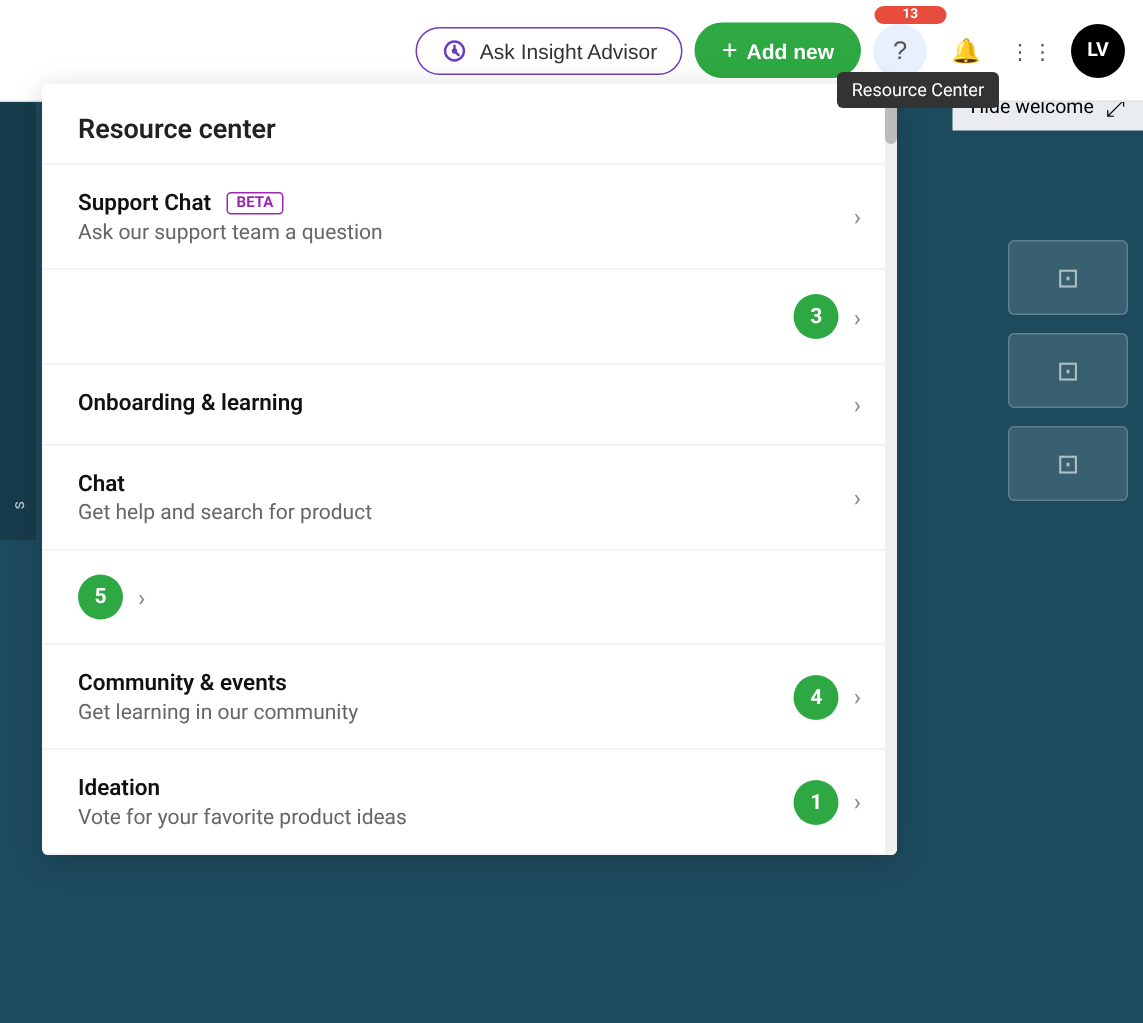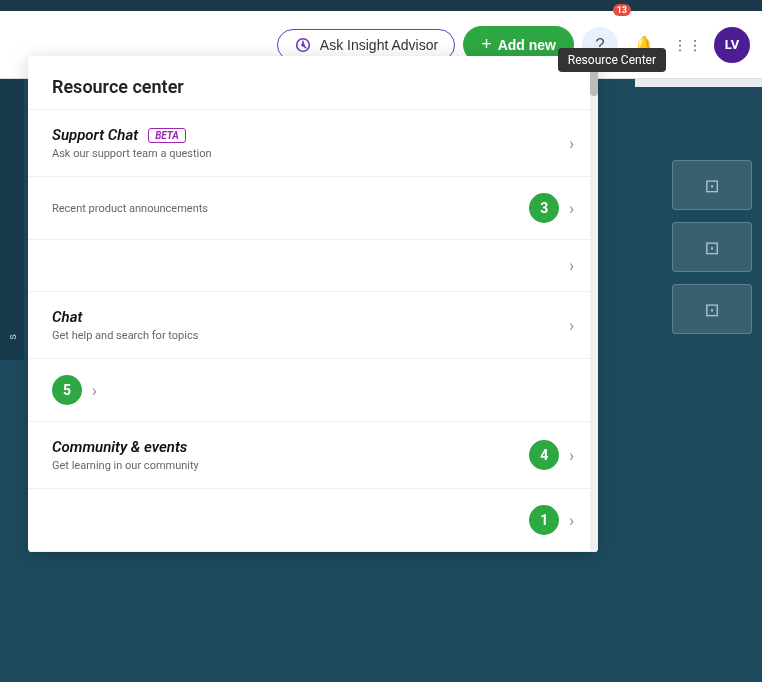--- a/index.html
+++ b/index.html
@@ -20,21 +20,20 @@
       right: 0;
       height: 68px;
       background: #fff;
       display: flex;
       align-items: center;
       justify-content: flex-end;
       padding: 0 12px;
       gap: 8px;
       border-bottom: 1px solid #e0e0e0;
       z-index: 10;
-      margin-top: 11px;
     }
 
     .insight-btn {
       border: 1.5px solid #6c3cbc;
       background: #fff;
       border-radius: 24px;
       padding: 6px 16px;
       display: flex;
       align-items: center;
       gap: 8px;
@@ -80,21 +79,21 @@
     }
 
     .icon-btn.active {
       background: #e8f0fe;
     }
 
     .avatar {
       width: 36px;
       height: 36px;
       border-radius: 50%;
-      background: #4c1d95;
+      background: #000000;
       color: #fff;
       display: flex;
       align-items: center;
       justify-content: center;
       font-size: 13px;
       font-weight: bold;
       cursor: pointer;
     }
 
     
@@ -149,25 +148,24 @@
     }
 
     .menu-item-title {
       font-size: 15px;
       font-weight: 600;
       color: #111;
       display: flex;
       align-items: center;
       gap: 10px;
       margin-bottom: 3px;
-      font-style: italic;
     }
 
     .menu-item-desc {
-      font-size: 11px;
+      font-size: 14px;
       color: #666;
     }
 
     .beta-badge {
       border: 1.5px solid #9c27b0;
       color: #9c27b0;
       font-size: 10px;
       font-weight: 700;
       padding: 1px 6px;
       border-radius: 3px;
@@ -328,21 +326,21 @@
 
   <button class="icon-btn">
     <span style="font-size:14px; letter-spacing:1px; color:#555;">⋮⋮</span>
   </button>
 
   <div class="avatar">
     <span>LV</span>
   </div>
 </div>
 
-<div style="position:absolute; top:4px; right:131px; background:#e74c3c; color:#fff; font-size:9px; font-weight:bold; border-radius:10px; padding:1px 4px; min-width:16px; text-align:center; z-index:20;">13</div>
+<div style="position:absolute; top:4px; right:131px; background:#e74c3c; color:#fff; font-size:9px; font-weight:bold; border-radius:10px; padding:1px 19px; min-width:16px; text-align:center; z-index:20;">13</div>
 
 <div class="tooltip">
   <span>Resource Center</span>
 </div>
 
 <div class="resource-panel">
   <div class="panel-header">
     <span class="panel-title">Resource center</span>
   </div>
 
@@ -359,42 +357,45 @@
       </div>
       <div class="menu-item-desc">Ask our support team a question</div>
     </div>
     <div class="menu-item-right">
 
       <span class="chevron">›</span>
     </div>
   </div>
       <div class="menu-item">
     <div class="menu-item-content">
-      <div class="menu-item-desc">Recent product announcements</div>
     </div>
     <div class="menu-item-right">
       <div class="count-badge">3</div>
       <span class="chevron">›</span>
     </div>
   </div>
       <div class="menu-item">
     <div class="menu-item-content">
+      <div class="menu-item-title">
+        <span>Onboarding &amp; learning</span>
+
+      </div>
     </div>
     <div class="menu-item-right">
 
       <span class="chevron">›</span>
     </div>
   </div>
       <div class="menu-item">
     <div class="menu-item-content">
       <div class="menu-item-title">
         <span>Chat</span>
 
       </div>
-      <div class="menu-item-desc">Get help and search for topics</div>
+      <div class="menu-item-desc">Get help and search for product</div>
     </div>
     <div class="menu-item-right">
 
       <span class="chevron">›</span>
     </div>
   </div>
       <div class="menu-item">
     <div class="menu-item-right">
       <div class="count-badge">5</div>
       <span class="chevron">›</span>
@@ -408,20 +409,25 @@
       </div>
       <div class="menu-item-desc">Get learning in our community</div>
     </div>
     <div class="menu-item-right">
       <div class="count-badge">4</div>
       <span class="chevron">›</span>
     </div>
   </div>
       <div class="menu-item">
     <div class="menu-item-content">
+      <div class="menu-item-title">
+        <span>Ideation</span>
+
+      </div>
+      <div class="menu-item-desc">Vote for your favorite product ideas</div>
     </div>
     <div class="menu-item-right">
       <div class="count-badge">1</div>
       <span class="chevron">›</span>
     </div>
   </div>
     </div>
 </div>
 
 </body></html>

